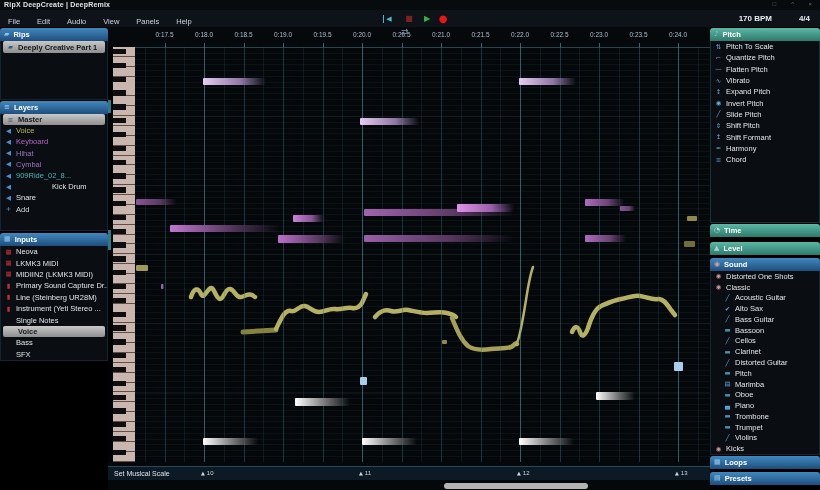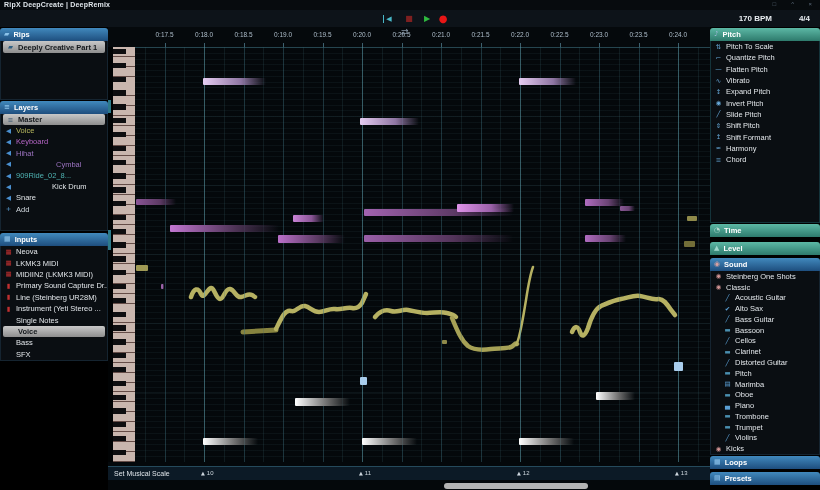--- a/index.html
+++ b/index.html
@@ -68,20 +68,21 @@
 <div id="app">
 
   <div id="titlebar">
     <span id="title">RipX DeepCreate | DeepRemix</span>
     <span class="winctl" style="right:44px">□</span>
     <span class="winctl" style="right:26px">^</span>
     <span class="winctl" style="right:8px">×</span>
   </div>
 
   <div id="menubar">
+    <span id="menu-items"><span class="menu-item">File</span><span class="menu-item">Edit</span><span class="menu-item">Audio</span><span class="menu-item">View</span><span class="menu-item">Panels</span><span class="menu-item">Help</span></span>
     <span class="tbtn" id="t-skip">◀</span>
     <span class="tbtn" id="t-stop">■</span>
     <span class="tbtn" id="t-play">▶</span>
     <span class="tbtn" id="t-rec">●</span>
     <span id="bpm">170 BPM</span>
     <span id="tsig">4/4</span>
   </div>
 
   <div id="left">
     <div class="panel" style="top:1px">
@@ -115,21 +116,21 @@
           <div class="prow">
             <span class="picon" style="color: rgb(74, 144, 208);">◀</span>
             <span class="plabel" style="color: rgb(181, 101, 197);">Keyboard</span>
           </div>
           <div class="prow">
             <span class="picon" style="color: rgb(74, 144, 208);">◀</span>
             <span class="plabel" style="color: rgb(157, 116, 194);">Hihat</span>
           </div>
           <div class="prow">
             <span class="picon" style="color: rgb(74, 144, 208);">◀</span>
-            <span class="plabel" style="color: rgb(157, 116, 194); margin-left: 40px;">Cymbal</span>
+            <span class="plabel" style="color: rgb(157, 116, 194);">Cymbal</span>
           </div>
           <div class="prow">
             <span class="picon" style="color: rgb(74, 144, 208);">◀</span>
             <span class="plabel" style="color: rgb(79, 179, 179);">909Ride_02_8...</span>
           </div>
           <div class="prow">
             <span class="picon" style="color: rgb(74, 144, 208);">◀</span>
             <span class="plabel" style="color: rgb(223, 227, 230); padding-left: 36px;">Kick Drum</span>
           </div>
           <div class="prow">
@@ -261,21 +262,21 @@
     </div>
     <div class="panel" style="top:231px">
       <div class="phead blue">
         <span class="phicon" style="color:#d8a0a0">◉</span>
         <span>Sound</span>
       </div>
       <div class="pbody" style="height:184px;--rh:10.78px">
 
       <div class="prow">
             <span class="picon" style="color: rgb(207, 146, 146);">◉</span>
-            <span class="plabel">Steinberg One Shots</span>
+            <span class="plabel">Distorted One Shots</span>
           </div>
           <div class="prow">
             <span class="picon" style="color: rgb(207, 146, 146);">◉</span>
             <span class="plabel">Classic</span>
           </div>
           <div class="prow" style="padding-left: 12px;">
             <span class="picon" style="color: rgb(90, 159, 212);">╱</span>
             <span class="plabel">Acoustic Guitar</span>
           </div>
           <div class="prow" style="padding-left: 12px;">

